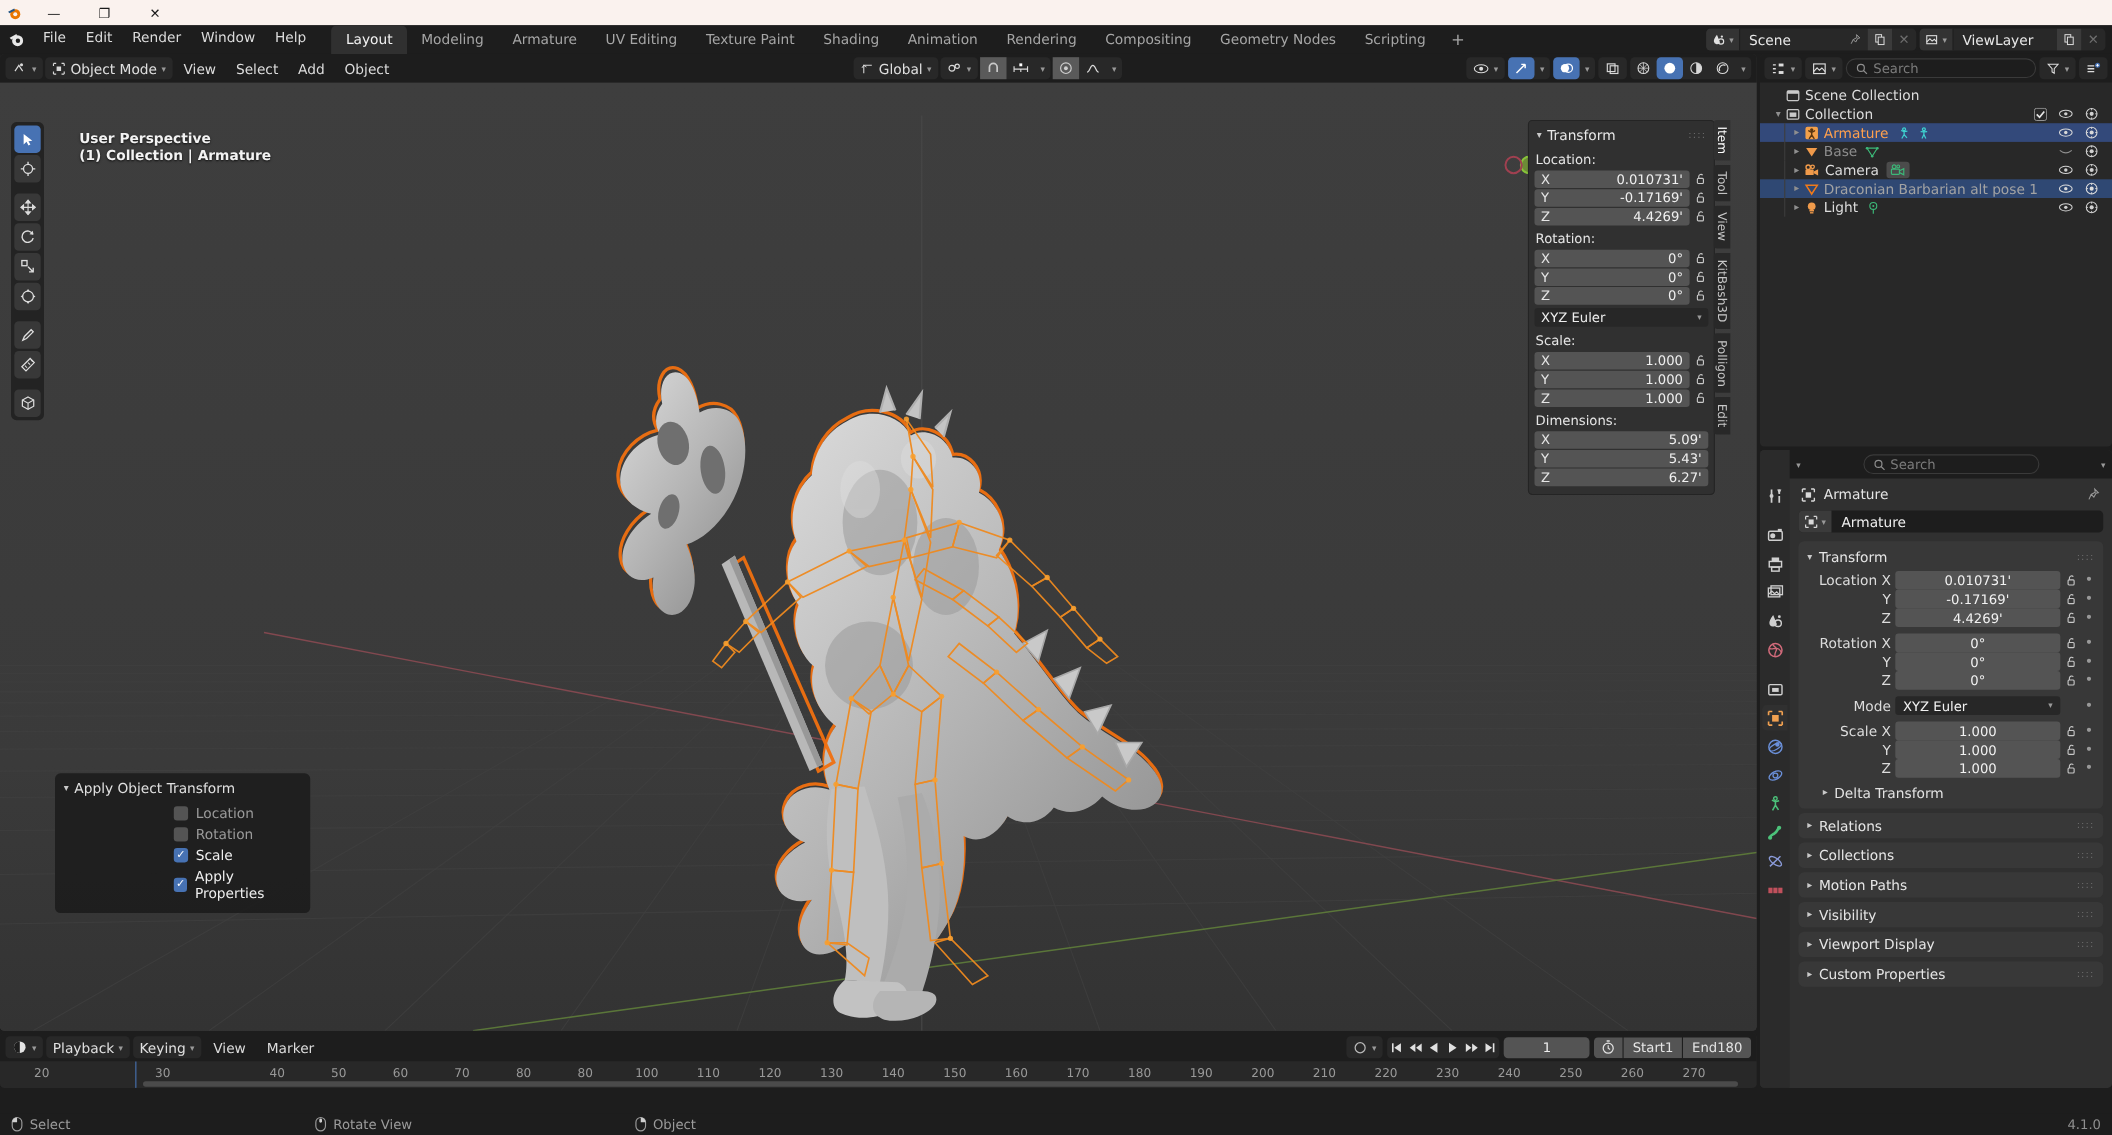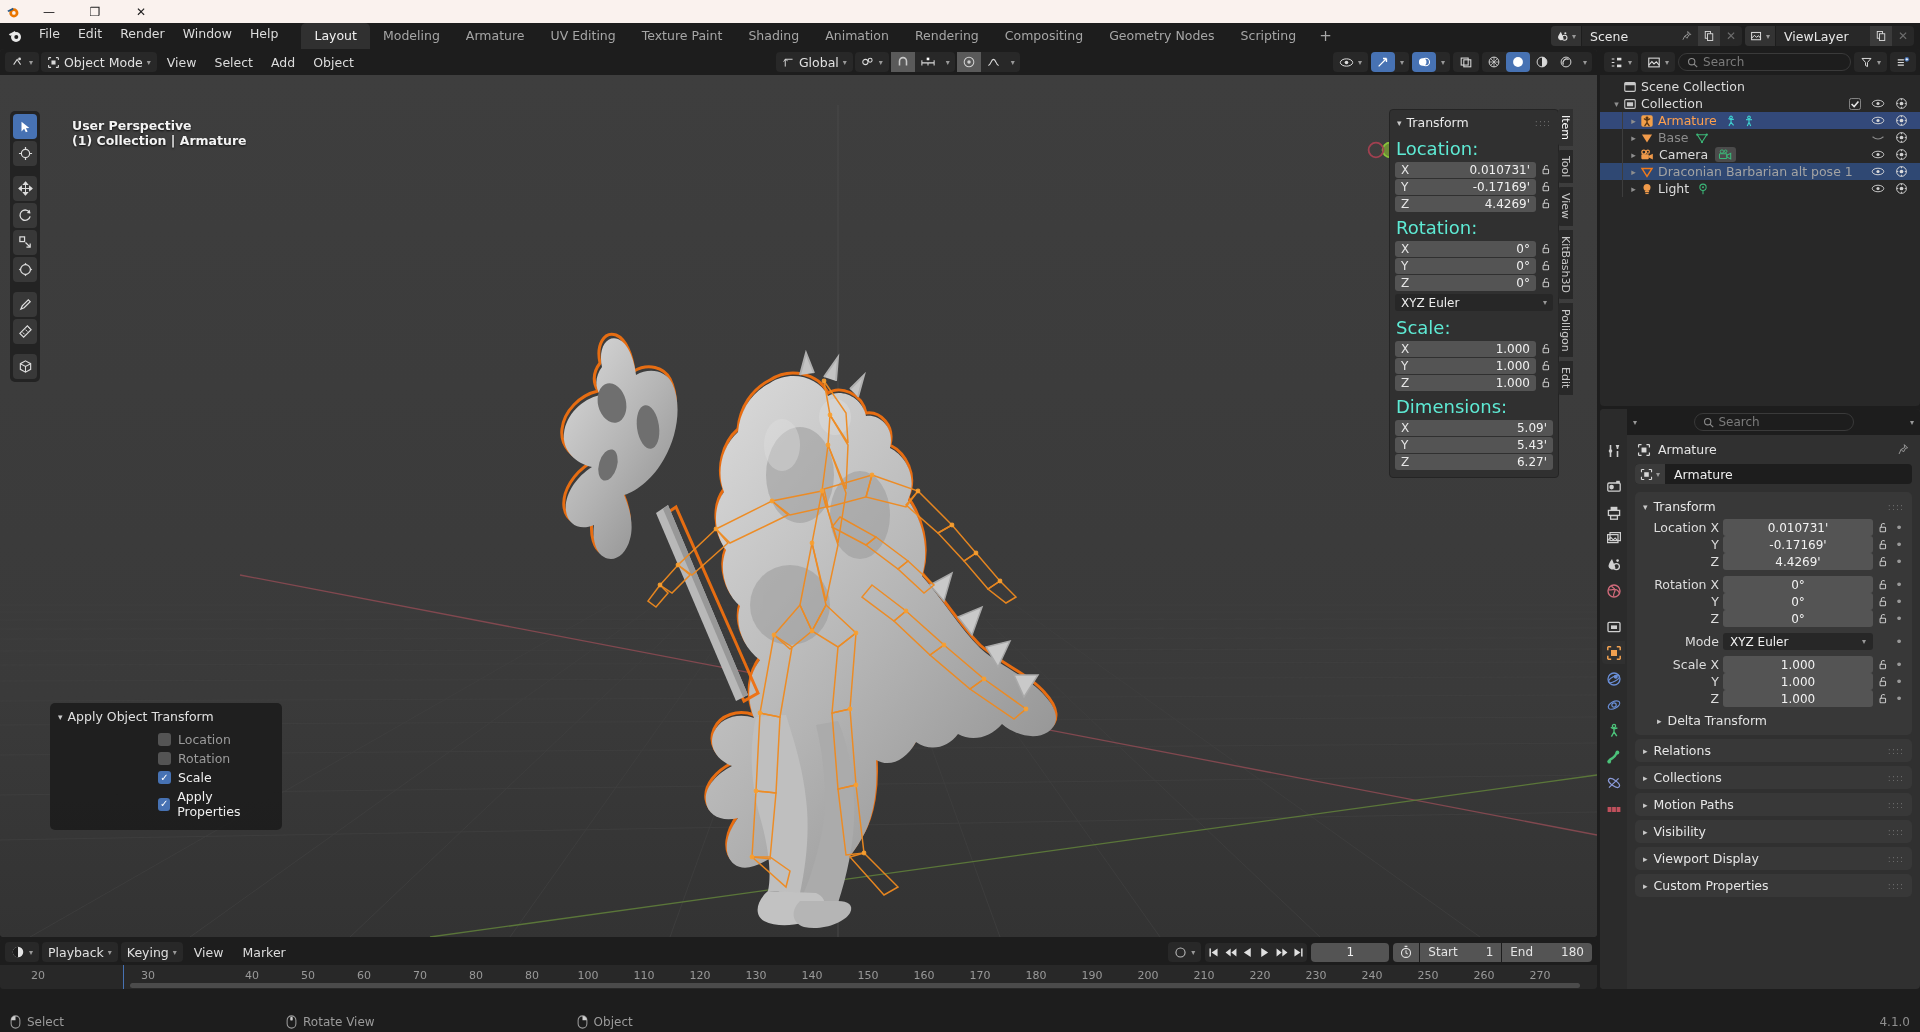--- a/index.html
+++ b/index.html
@@ -113,21 +113,21 @@
              display: flex; align-items: center; justify-content: center; }
 
   
   .npanel {
     position: absolute; right: 38px; top: 34px; width: 170px;
     background: #303030; border-radius: 4px; padding: 0 0 6px 0; z-index: 9;
     border: 1px solid #242424;
   }
   .np-header { display: flex; align-items: center; gap: 5px; padding: 5px 7px 4px; font-size: 12.5px; color: #e8e8e8; }
   .np-header .dots { margin-left: auto; color: #6d6d6d; letter-spacing: 1px; font-size: 9px; }
-  .np-label { font-size: 18px; color: #5eead4; padding: 4px 0 3px 6px; }
+  .np-label { font-size: 12px; color: #e5e5e5; padding: 4px 0 3px 6px; }
   .np-row { display: flex; align-items: center; gap: 3px; padding: 0 5px; margin-bottom: 1px; }
   .np-field {
     flex: 1; height: 16px; background: #545454; border-radius: 3px; display: flex;
     align-items: center; padding: 0 6px; font-size: 12px; color: #f0f0f0;
   }
   .np-field .fk { color: #e6e6e6; }
   .np-field .fv { margin-left: auto; }
   .np-lock { width: 14px; display: flex; justify-content: center; }
   .np-select {
     margin: 3px 5px 2px; height: 17px; background: #272727; border-radius: 3px;
@@ -237,21 +237,21 @@
     position: absolute; left: 0; top: 890px; width: 1597px; height: 50px;
     background: #282828; border-radius: 4px; overflow: hidden;
   }
   .tl-header { height: 26px; background: #1d1d1d; display: flex; align-items: center; gap: 3px; padding: 0 5px; }
   .tl-right { margin-left: auto; display: flex; align-items: center; gap: 4px; }
   .frame-field {
     height: 19px; min-width: 78px; background: #545454; border-radius: 4px;
     display: flex; align-items: center; justify-content: center; font-size: 12px; color: #f0f0f0;
   }
   .se-group { display: flex; height: 19px; border-radius: 4px; overflow: hidden; }
-  .se-cell { background: #545454; display: flex; align-items: center; gap: 28px; padding: 0 8px; font-size: 12px; }
+  .se-cell { background: #545454; display: flex; align-items: center; gap: 0; padding: 0 8px; font-size: 12px; }
   .se-cell + .se-cell { margin-left: 1px; }
   .play-group { display: flex; align-items: center; gap: 0; background: #282828; border-radius: 4px; }
   .play-btn { width: 17px; height: 19px; display:flex;align-items:center;justify-content:center; }
   .tl-ruler { position: relative; height: 24px; background: #282828; }
   .tl-tick { position: absolute; top: 4px; font-size: 11px; color: #999; transform: translateX(-50%); }
   .tl-playhead { position: absolute; top: 0; bottom: 0; width: 1px; background: #4772b3; }
   .tl-scroll { position: absolute; left: 0; bottom: 1px; height: 5px; background: #4b4b4b; border-radius: 3px; }
 
   
   .statusbar {

